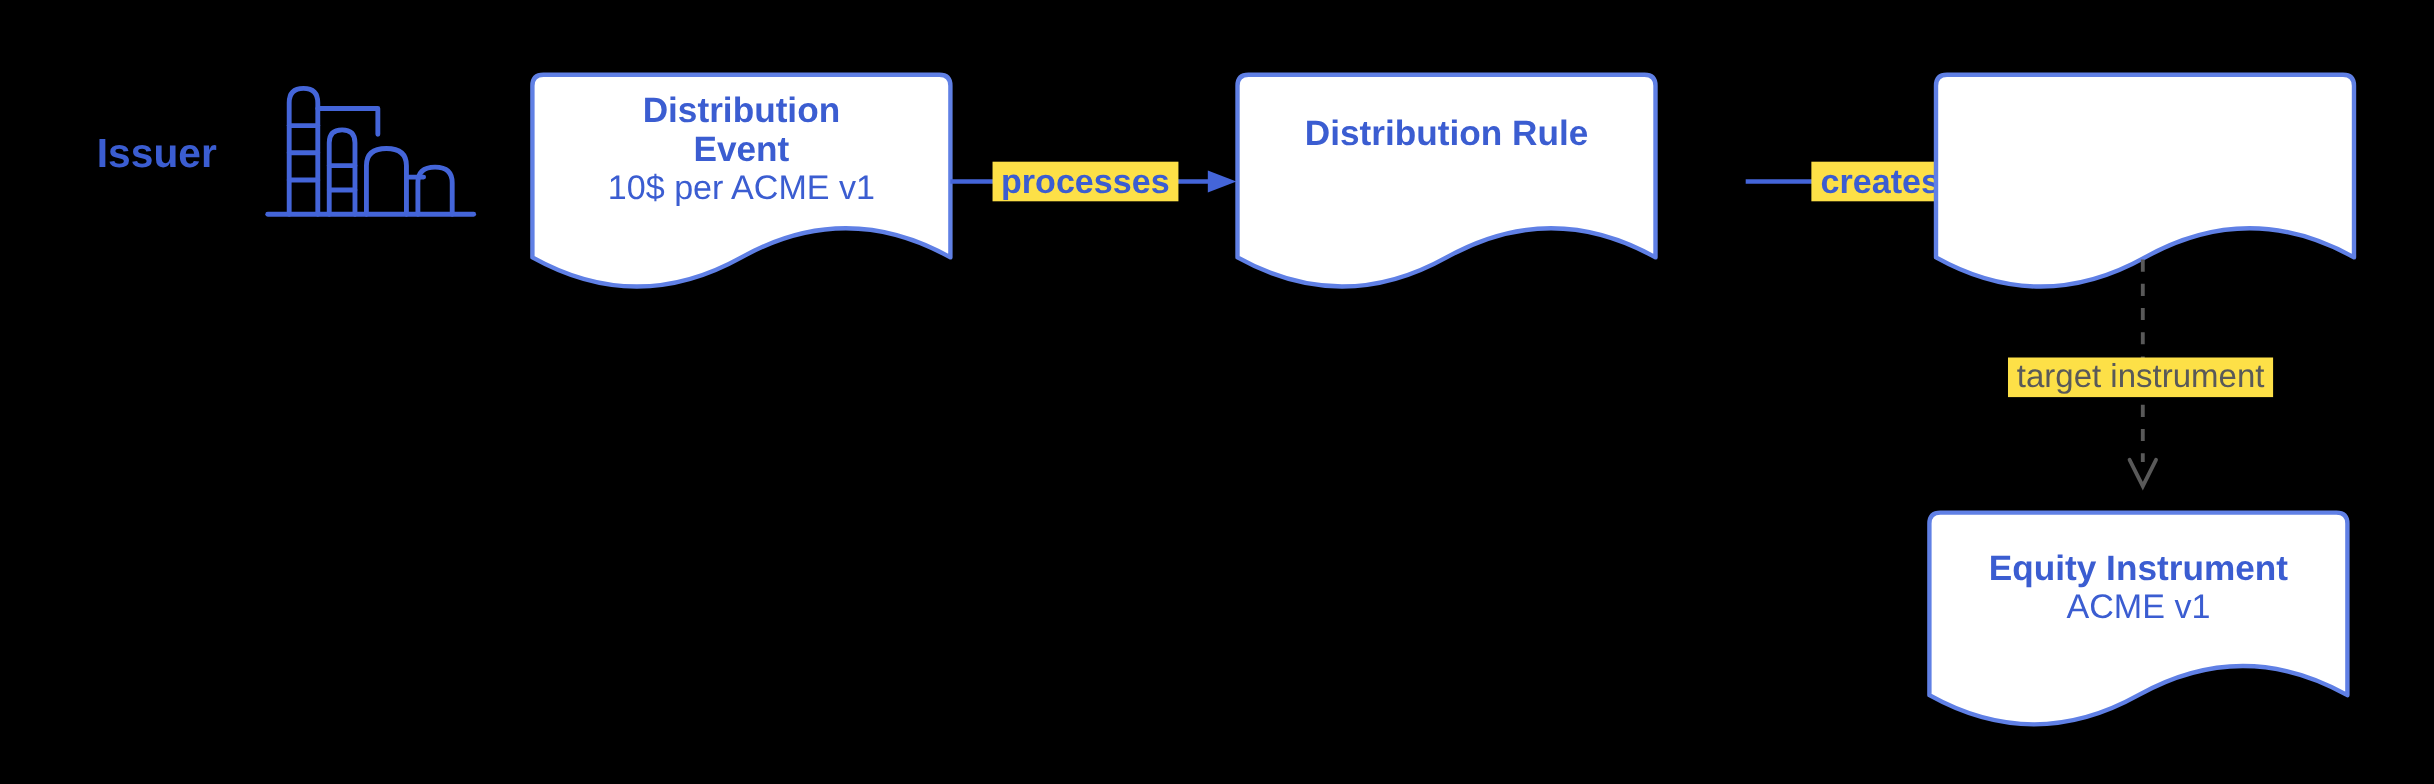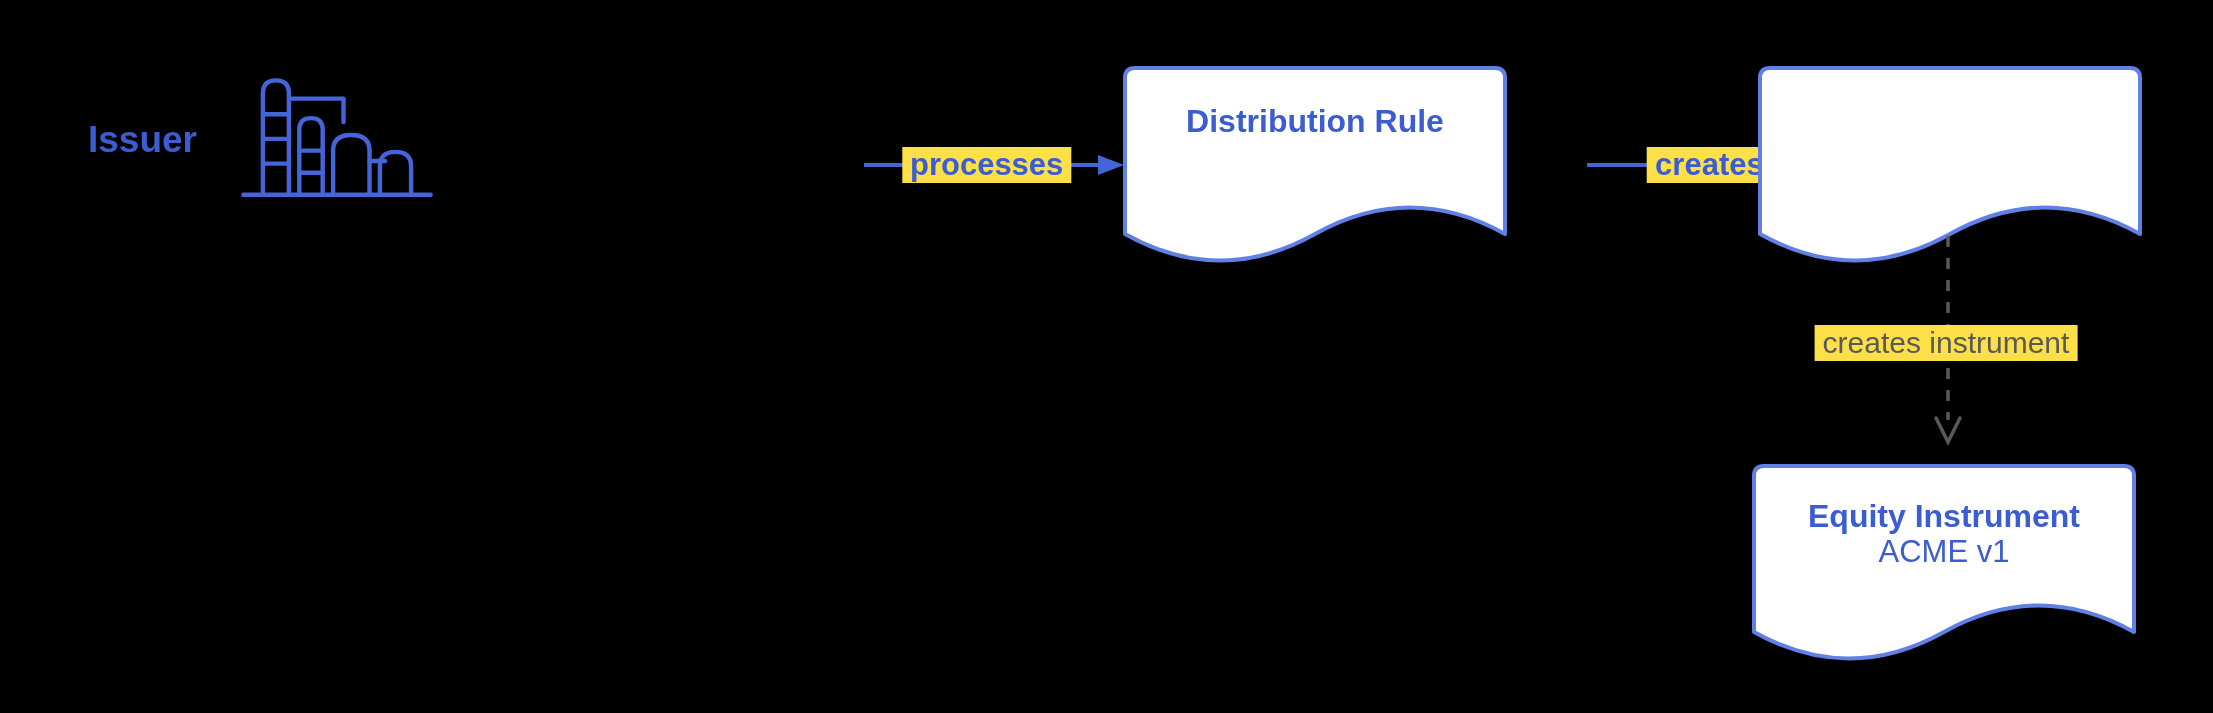--- a/index.html
+++ b/index.html
@@ -133,20 +133,29 @@
     <line x1="18" y1="72" x2="38" y2="72"></line>
     <path d="M46 96 V46 Q46 37 55 37 Q64 37 64 46 V96"></path>
     <line x1="46" y1="62" x2="64" y2="62"></line>
     <line x1="46" y1="79" x2="64" y2="79"></line>
     <path d="M38 22 H80 V40"></path>
     <path d="M72 96 V62 Q72 50 86 50 Q100 50 100 62 V96"></path>
     <path d="M100 70 H112"></path>
     <path d="M108 96 V74 Q108 63 120 63 Q132 63 132 74 V96"></path>
   </svg>
 
+  <div class="node" style="left:484px; top:68px;">
+    <svg class="doc-shape" viewBox="0 0 380 195">
+      <path d="M 0 10 Q 0 0 10 0 L 370 0 Q 380 0 380 10 L 380 166 Q 285 113 190 166 Q 95 219 0 166 Z"></path>
+    </svg>
+    <div class="node-text" style="top:15px;">
+      <div class="node-title" style="width:262px;">Distribution Event</div>
+      <div class="node-subtitle">10$ per ACME v1</div>
+    </div>
+  </div>
 
   <div class="edge" style="left:864px; top:145px; width:261px; height:40px;">
     <svg width="261" height="40" viewBox="0 0 261 40">
       <line class="edge-line" x1="0" y1="20" x2="236" y2="20"></line>
       <polygon class="edge-arrowhead" points="234,10 260,20 234,30"></polygon>
     </svg>
     <span class="edge-label" style="left:47%; top:20px;">processes</span>
   </div>
 
   <div class="node" style="left:1125px; top:68px;">
@@ -170,21 +179,21 @@
     <svg class="doc-shape" viewBox="0 0 380 195">
       <path d="M 0 10 Q 0 0 10 0 L 370 0 Q 380 0 380 10 L 380 166 Q 285 113 190 166 Q 95 219 0 166 Z"></path>
     </svg>
   </div>
 
   <div class="edge" style="left:1924px; top:236px; width:48px; height:209px;">
     <svg width="48" height="209" viewBox="0 0 48 209">
       <line class="edge-line-dashed" x1="24" y1="0" x2="24" y2="184"></line>
       <path class="edge-arrowhead-open" d="M12 182 L24 206 L36 182"></path>
     </svg>
-    <span class="edge-label gray" style="left:22px; top:107px;">creates instrument</span>
+    <span class="edge-label gray" style="left:22px; top:107px;">target instrument</span>
   </div>
 
   <div class="node" style="left:1754px; top:466px;">
     <svg class="doc-shape" viewBox="0 0 380 195">
       <path d="M 0 10 Q 0 0 10 0 L 370 0 Q 380 0 380 10 L 380 166 Q 285 113 190 166 Q 95 219 0 166 Z"></path>
     </svg>
     <div class="node-text" style="top:33px;">
       <div class="node-title" style="width:360px;">Equity Instrument</div>
       <div class="node-subtitle">ACME v1</div>
     </div>

